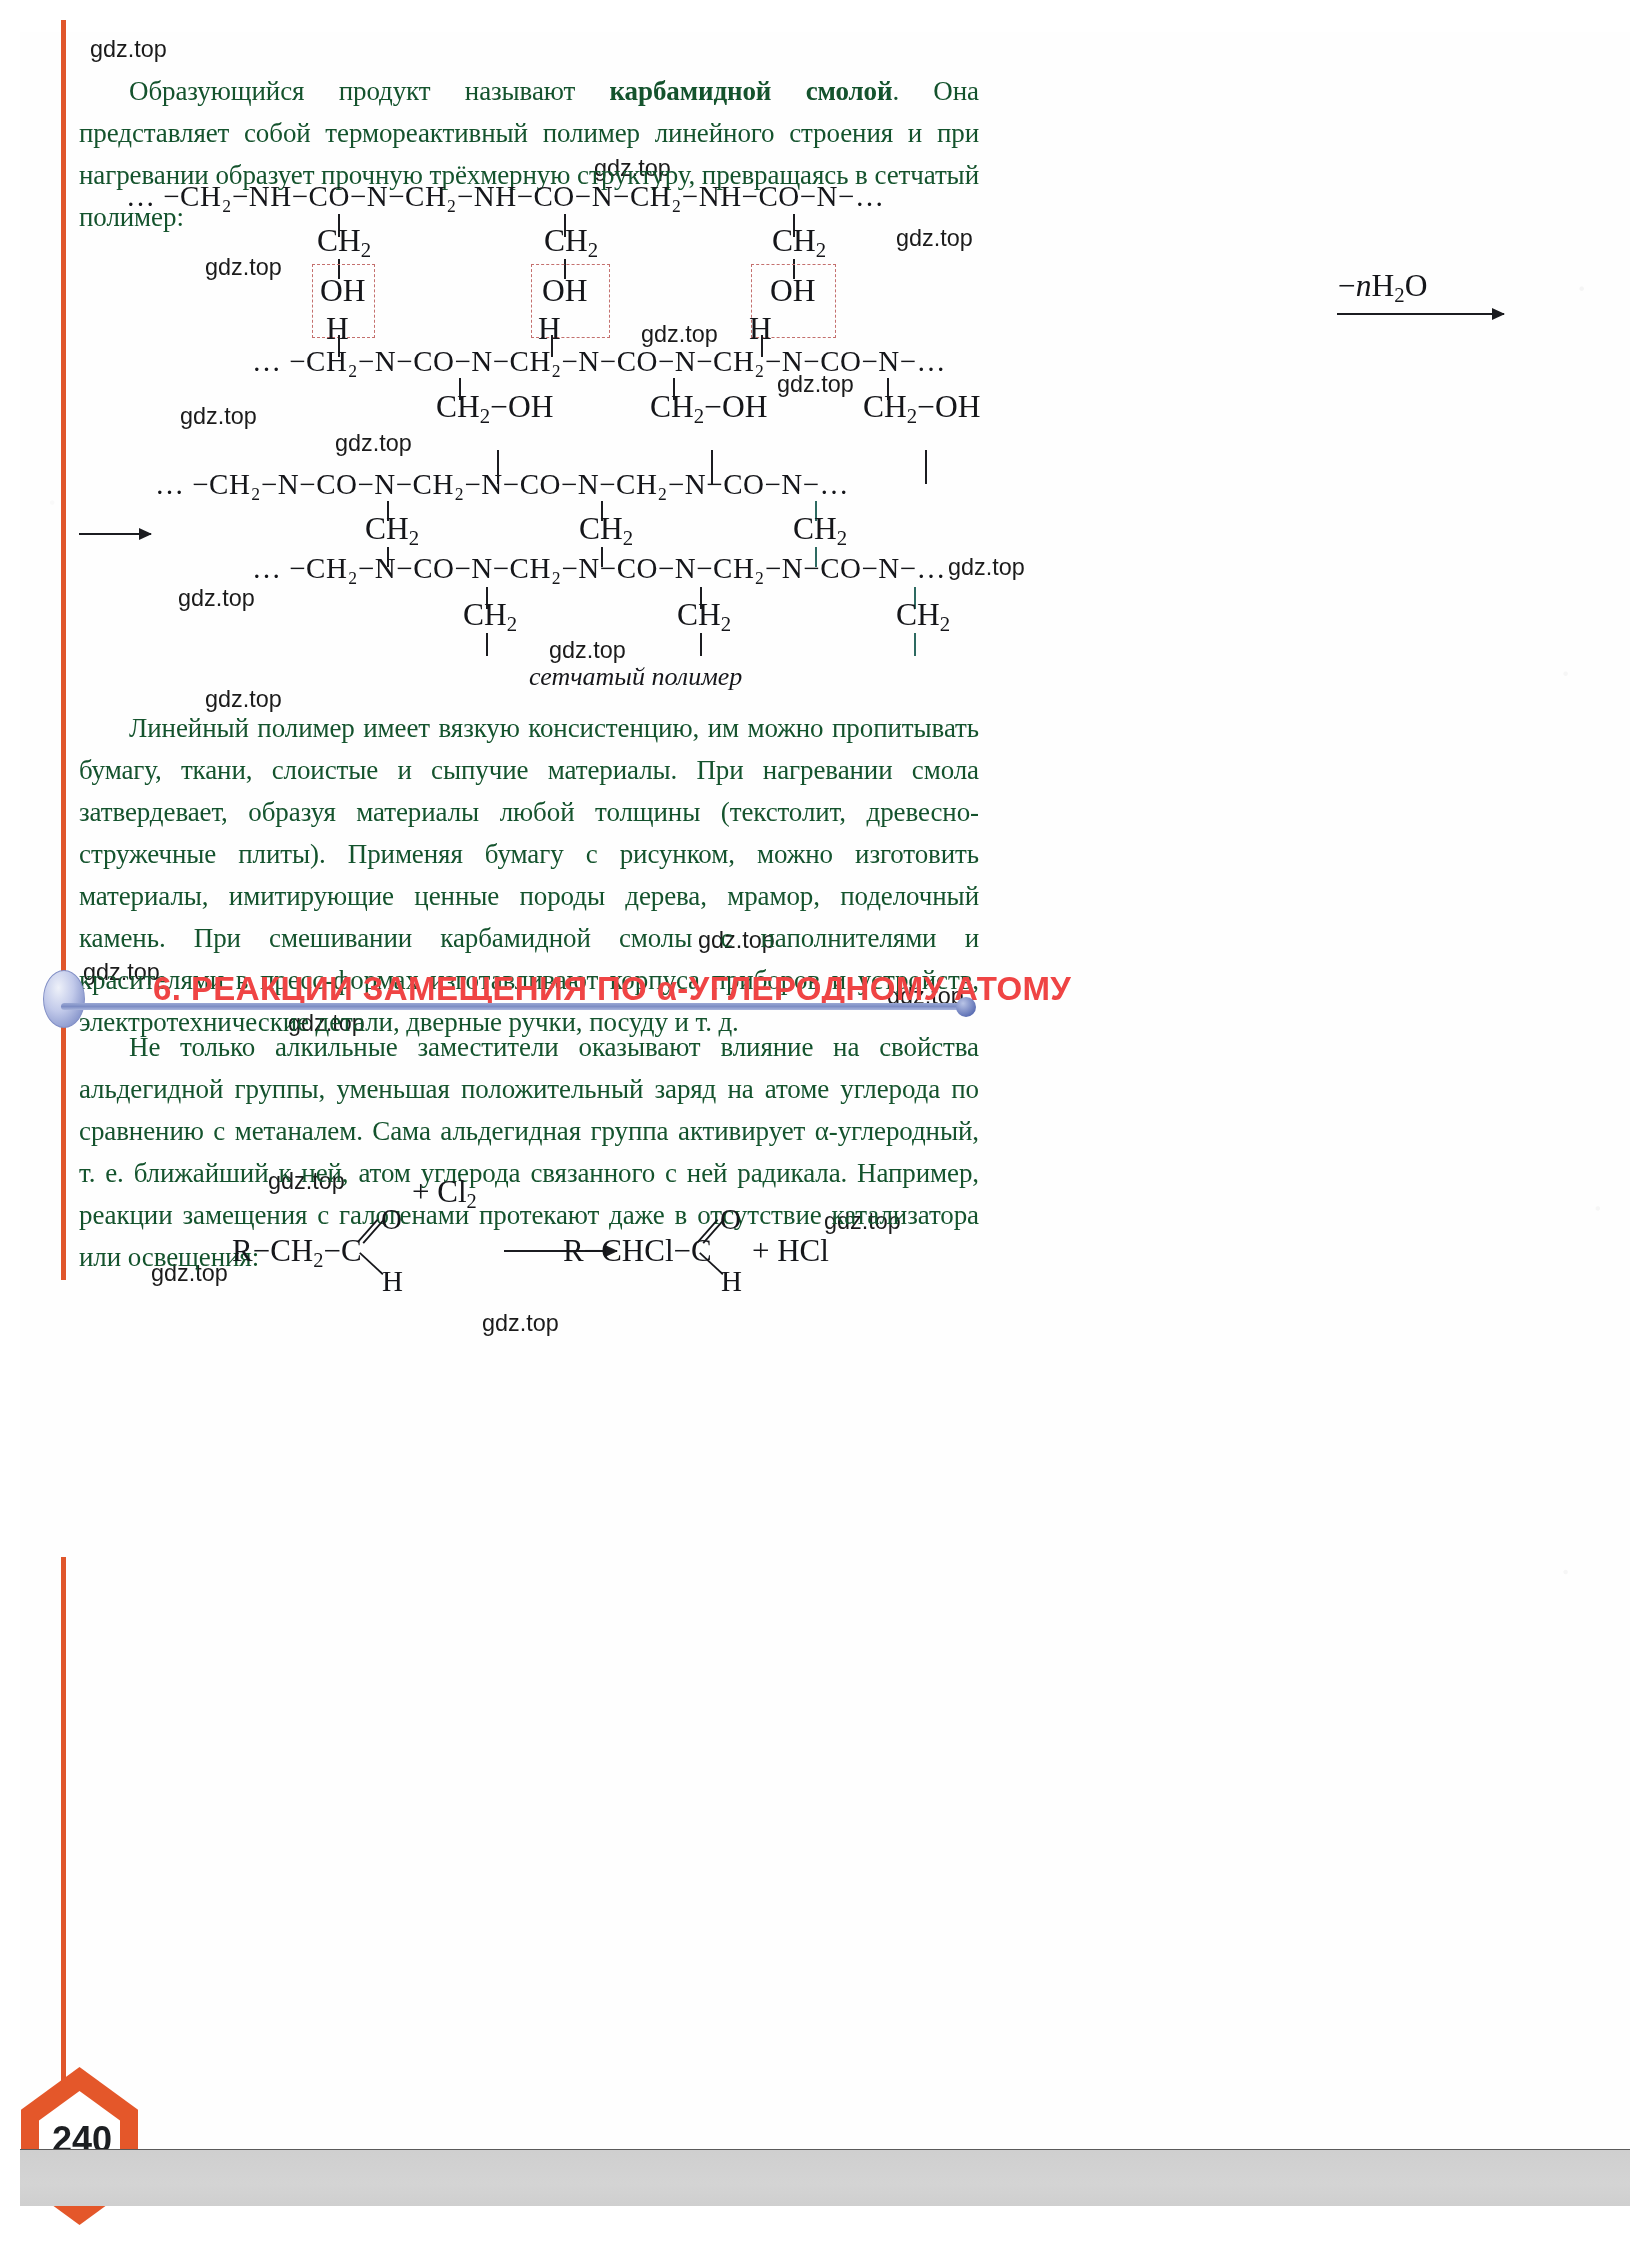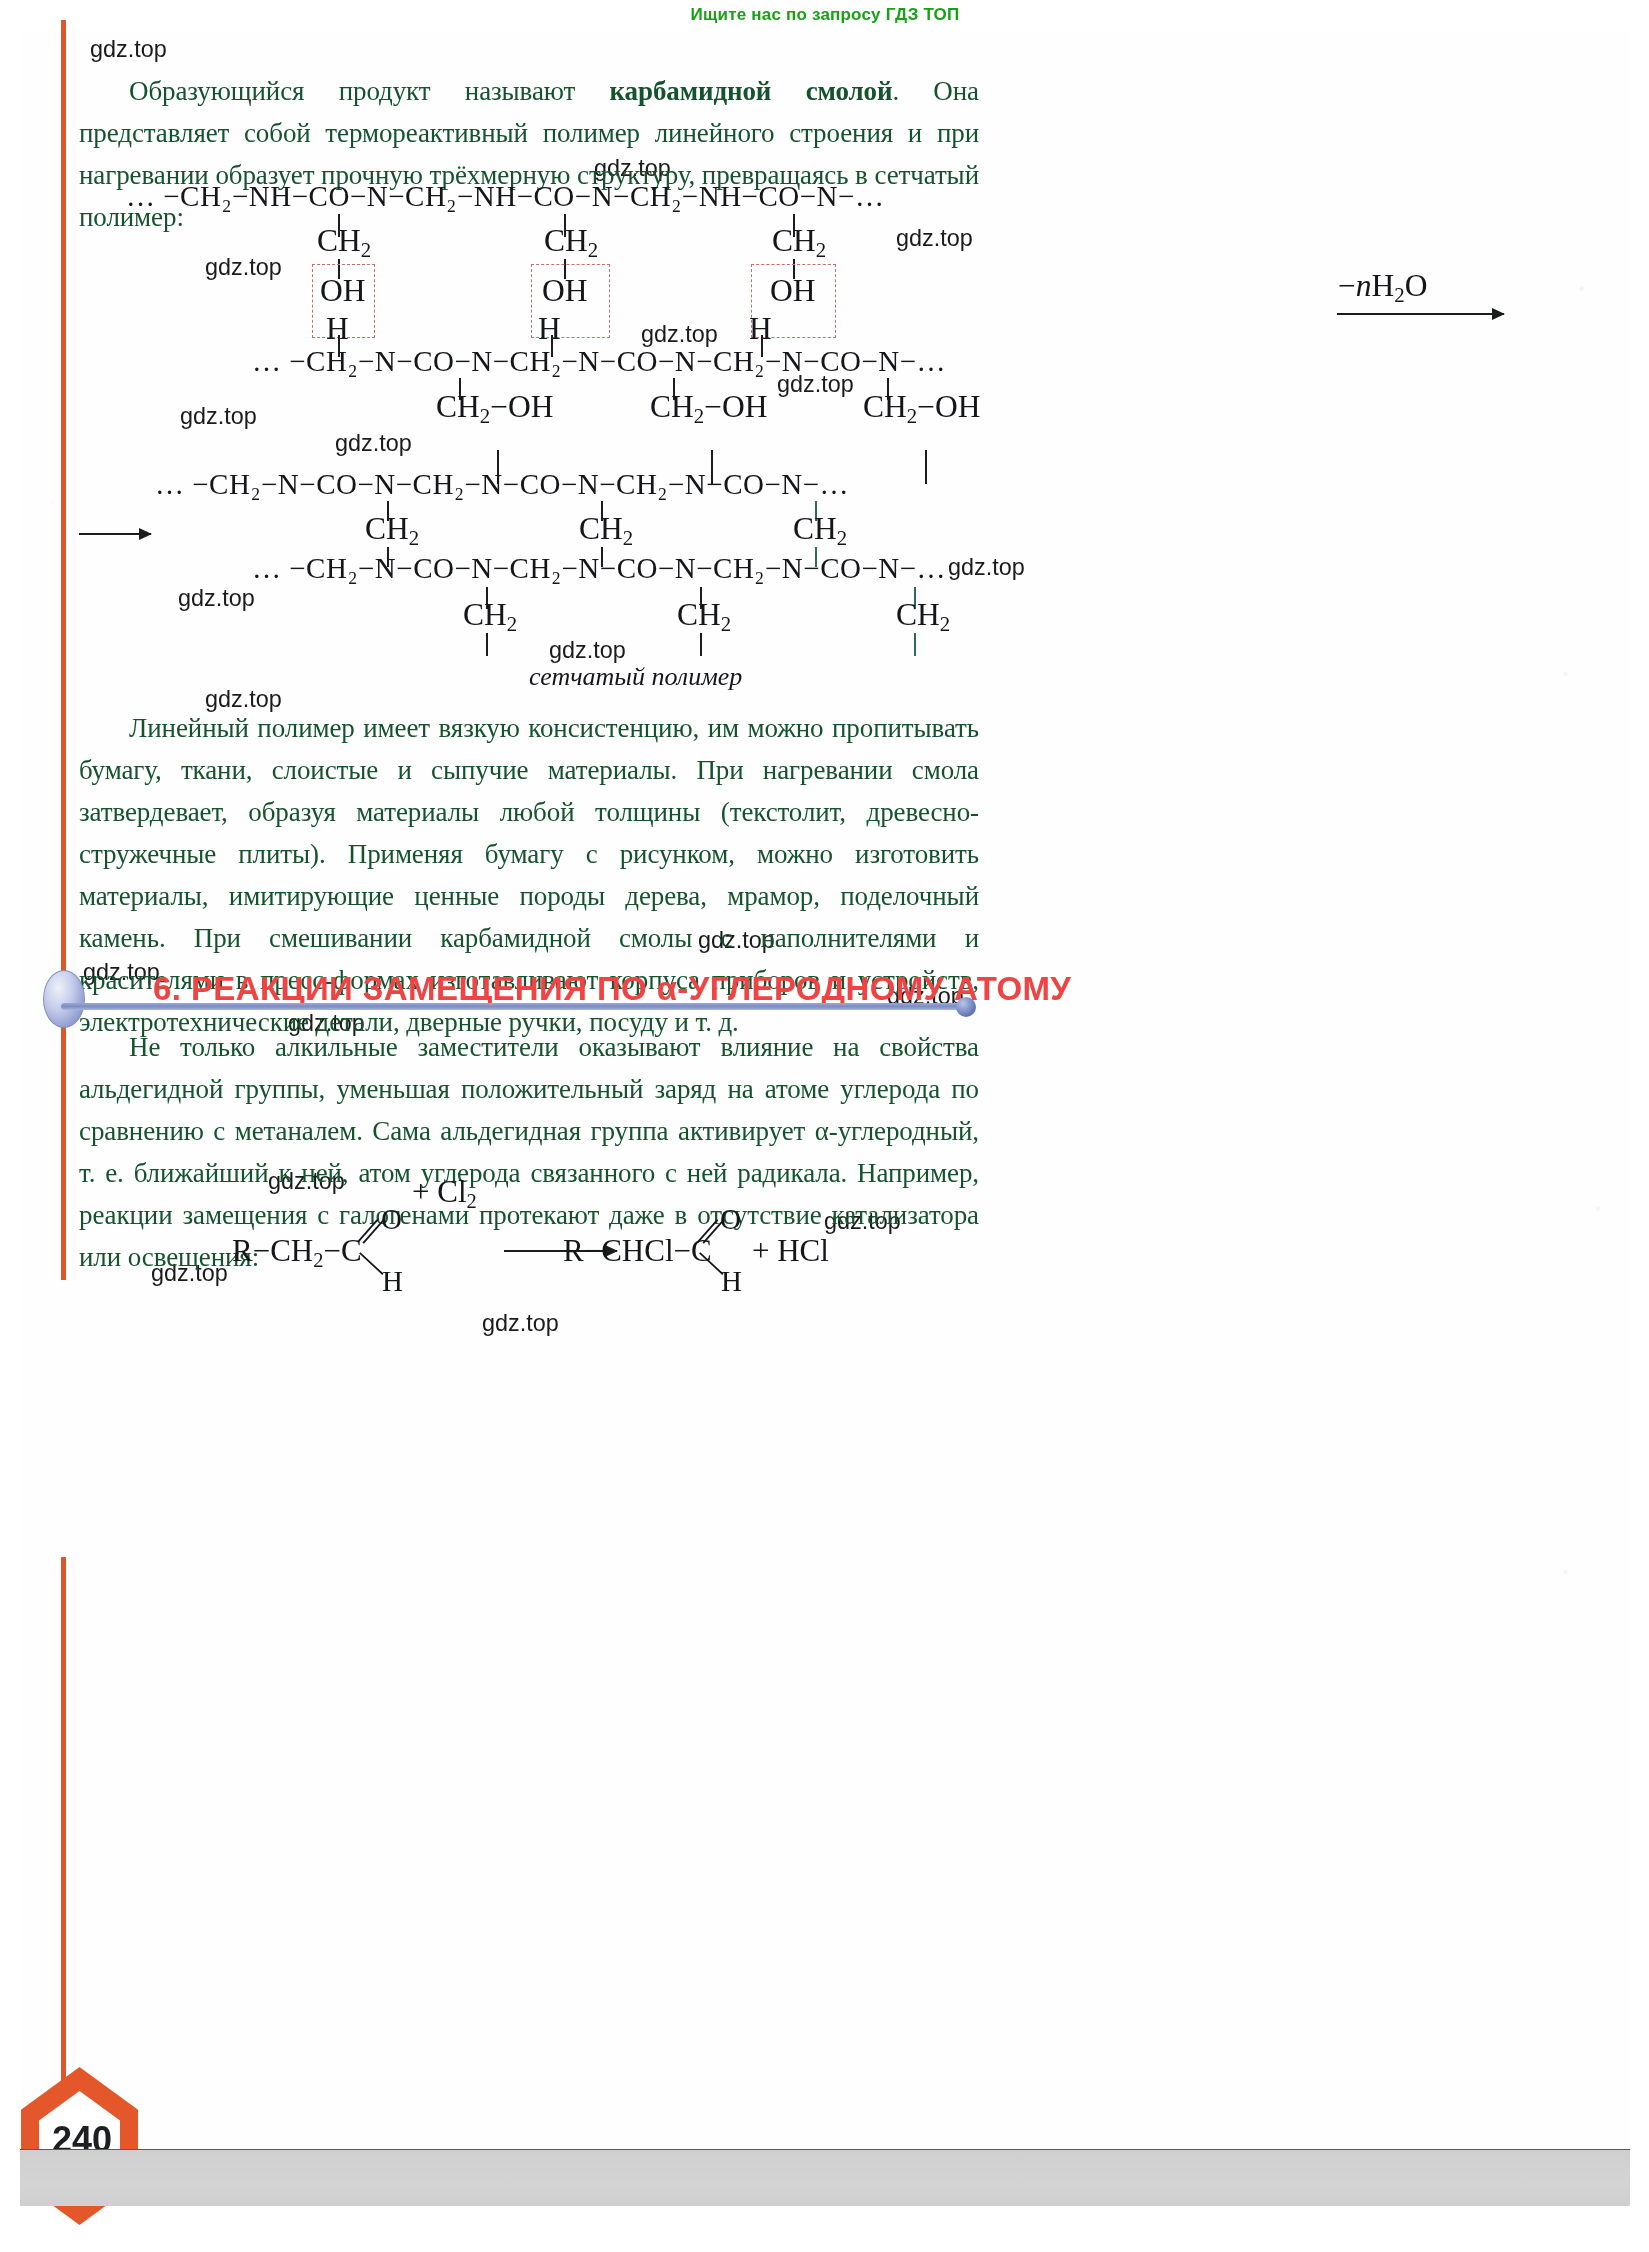--- a/index.html
+++ b/index.html
@@ -146,23 +146,20 @@
     position:absolute;
     font-family:"Liberation Sans", sans-serif;
     font-size:23.4px;color:#1b1b1b;white-space:nowrap;
   }
 </style>
 </head>
 <body>
 
 <div class="page">
 
-  <div class="top-banner">
-    <span>Ищите нас по запросу ГДЗ ТОП</span>
-  </div>
 
   <div class="scan"></div>
 
   <div class="left-rule"></div>
   <div class="left-rule-2"></div>
 
   <div class="wm" style="left:90px;top:36px;"><span>gdz.top</span></div>
   <div class="wm" style="left:594px;top:155px;"><span>gdz.top</span></div>
   <div class="wm" style="left:896px;top:225px;"><span>gdz.top</span></div>
   <div class="wm" style="left:205px;top:254px;"><span>gdz.top</span></div>

